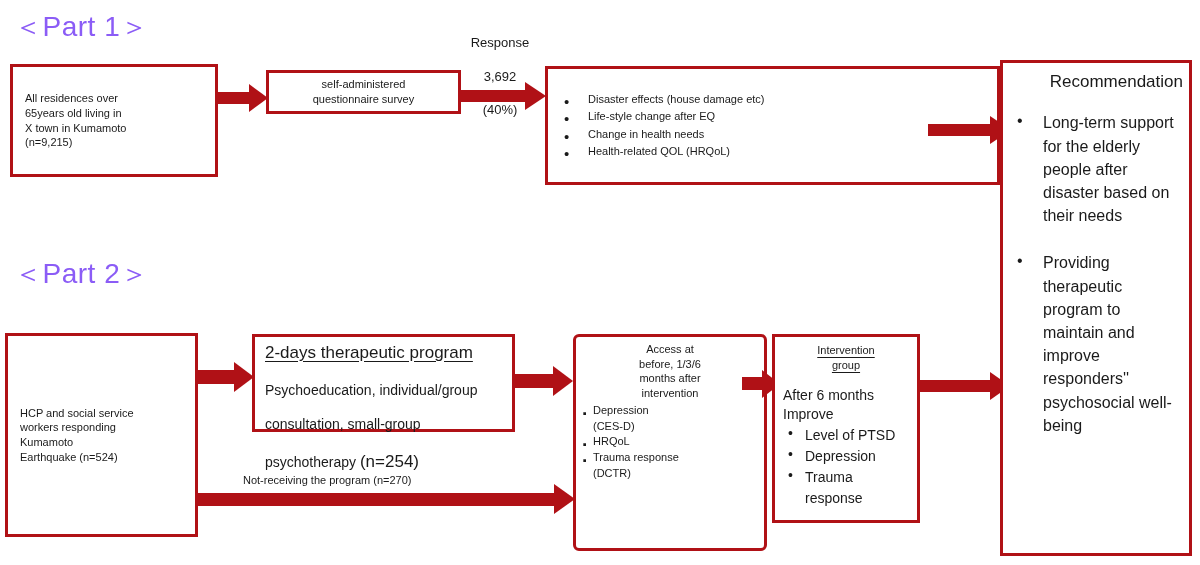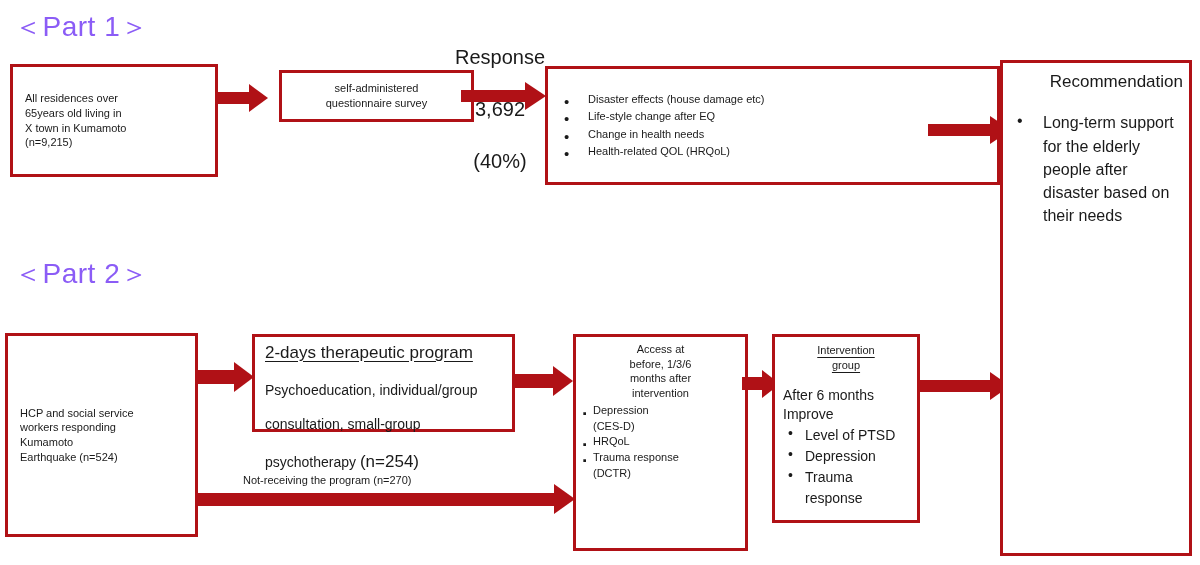--- a/index.html
+++ b/index.html
@@ -147,21 +147,21 @@
     border-style: solid;
     border-color: transparent;
     border-left-color: #B01116;
     border-top-color: transparent;
     border-bottom-color: transparent;
     border-right-width: 0;
   }
 
   .caption {
     position: absolute;
-    font-size: 20px;
+    font-size: 13px;
     line-height: 1.3;
     color: #1a1a1a;
     text-align: center;
     white-space: pre-line;
   }
 </style>
 </head>
 <body>
 
 <div id="canvas">
@@ -175,21 +175,21 @@
       <div class="tx t15">X town in Kumamoto</div>
       <div class="tx t15">(n=9,215)</div>
     </div>
   </div>
 
   <div class="arrow" style="left:218px; top:84px; width:50px; height:28px;">
     <div class="shaft" style="top:8px; width:33px; height:12px;"></div>
     <div class="head" style="left:31px; top:0px; border-width:14px 0 14px 19px;"></div>
   </div>
 
-  <div class="abs box" style="left:279px; top:70px; width:195px; height:52px;">
+  <div class="abs box" style="left:266px; top:70px; width:195px; height:44px;">
     <div class="box-inner center" style="padding:4px 6px;">
       <div class="tx t15">self-administered</div>
       <div class="tx t15">questionnaire survey</div>
     </div>
   </div>
 
   <div class="caption" style="left:450px; top:18px; width:100px;">
     <div>Response</div>
     <div>3,692</div>
     <div>(40%)</div>
@@ -248,21 +248,21 @@
     <div class="head" style="left:38px; top:0px; border-width:15px 0 15px 20px;"></div>
   </div>
 
   <div class="abs t15" style="left:243px; top:474px; white-space:nowrap;">Not-receiving the program (n=270)</div>
 
   <div class="arrow" style="left:198px; top:484px; width:380px; height:30px;">
     <div class="shaft" style="top:9px; width:358px; height:13px;"></div>
     <div class="head" style="left:356px; top:0px; border-width:15px 0 15px 21px;"></div>
   </div>
 
-  <div class="abs box" style="left:573px; top:334px; width:175px; height:217px;">
+  <div class="abs box" style="left:573px; top:334px; width:194px; height:217px;border-radius:6px;">
     <div class="box-inner" style="padding:5px 6px; justify-content:flex-start;">
       <div class="tx t15 center">Access at</div>
       <div class="tx t15 center">before, 1/3/6</div>
       <div class="tx t15 center">months after</div>
       <div class="tx t15 center">intervention</div>
       <ul class="bl-dot t15" style="margin-top:3px;">
         <li style="white-space:pre-line;">Depression
 (CES-D)</li>
         <li style="white-space:pre-line;">HRQoL</li>
         <li style="white-space:pre-line;">Trauma response
@@ -293,17 +293,18 @@
   <div class="arrow" style="left:920px; top:372px; width:92px; height:28px;">
     <div class="shaft" style="top:8px; width:72px; height:12px;"></div>
     <div class="head" style="left:70px; top:0px; border-width:14px 0 14px 20px;"></div>
   </div>
 
   <div class="abs box" style="left:1000px; top:60px; width:192px; height:496px;">
     <div class="box-inner" style="padding:8px 6px 8px 6px; justify-content:flex-start;align-items:flex-end;">
       <div class="tx t17 center" style="margin-bottom:18px;">Recommendation</div>
       <ul class="bl-rec t16">
         <li>Long-term support for the elderly people after disaster based on their needs</li>
+        <li>Providing therapeutic program to maintain and improve responders'' psychosocial well-being</li>
       </ul>
     </div>
   </div>
 
 </div>
 
 </body></html>

